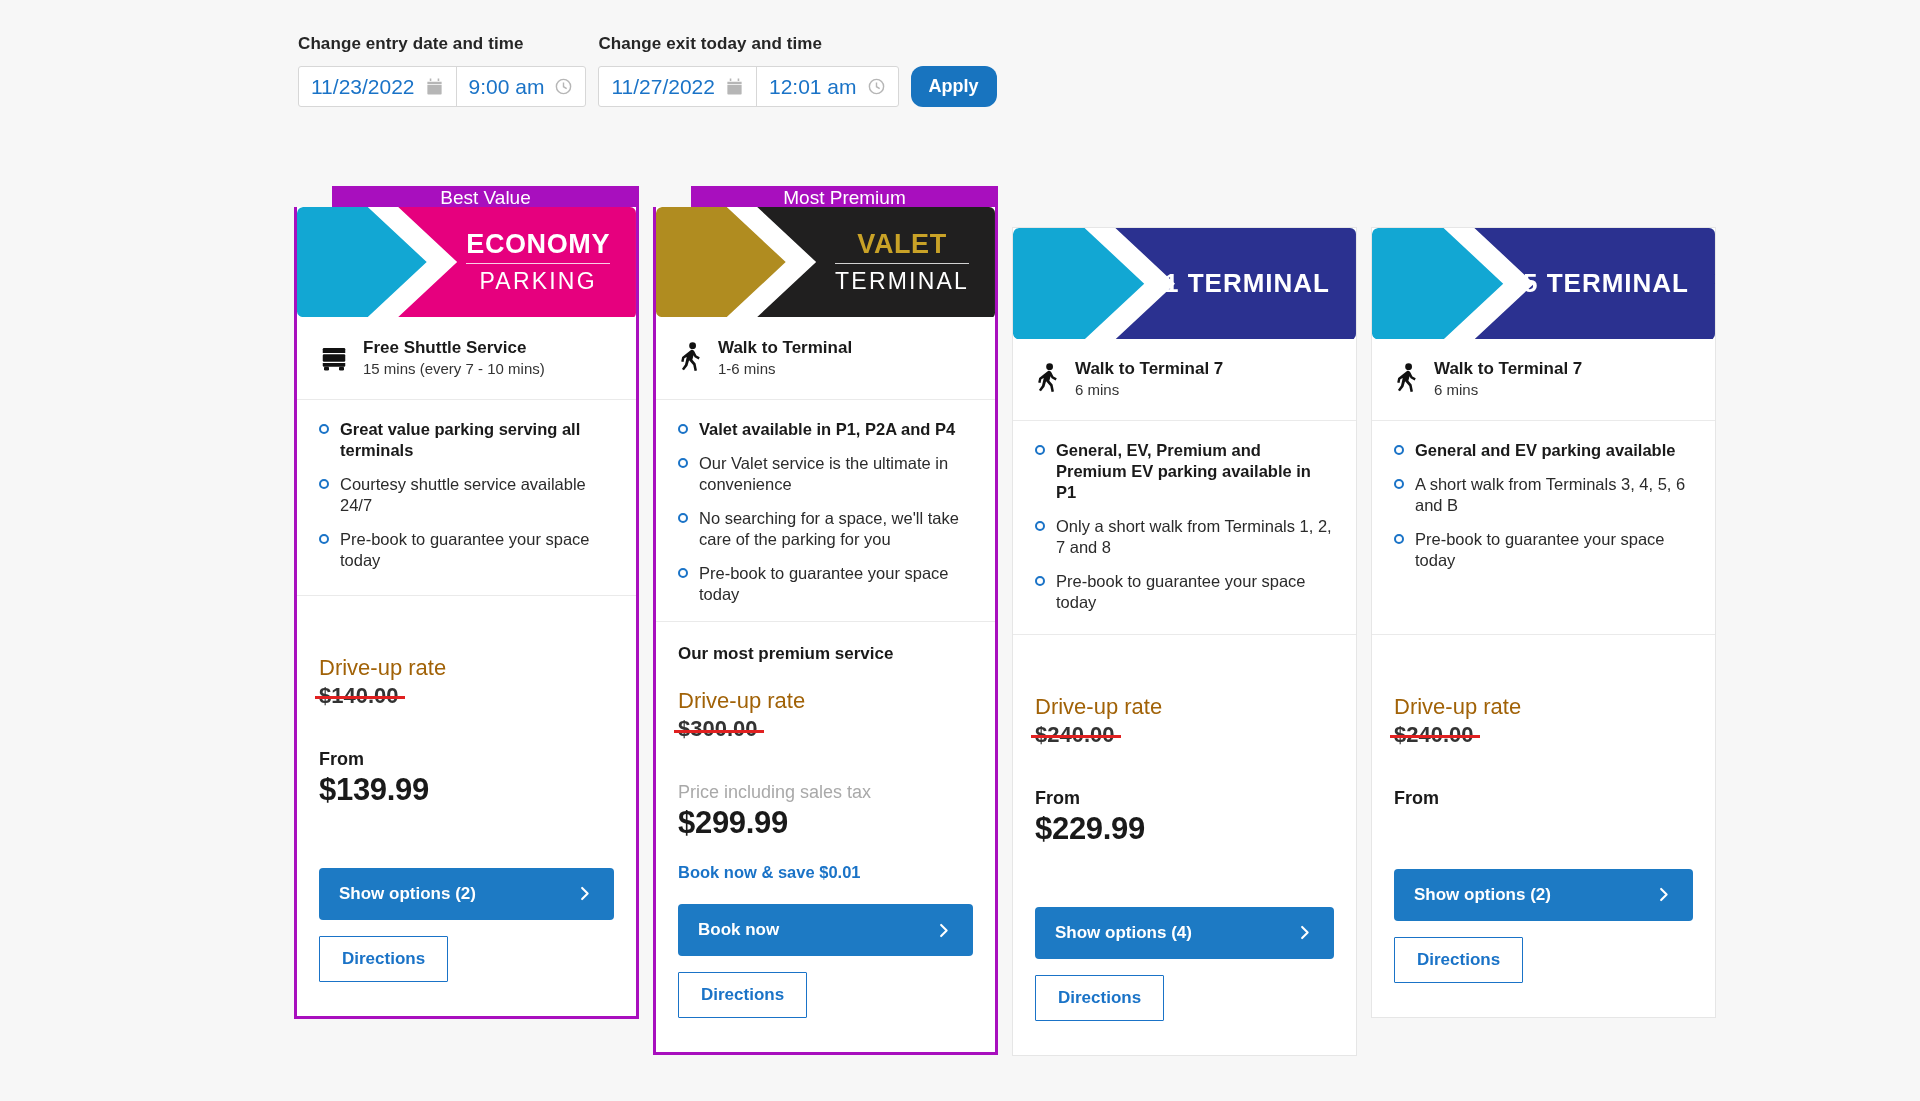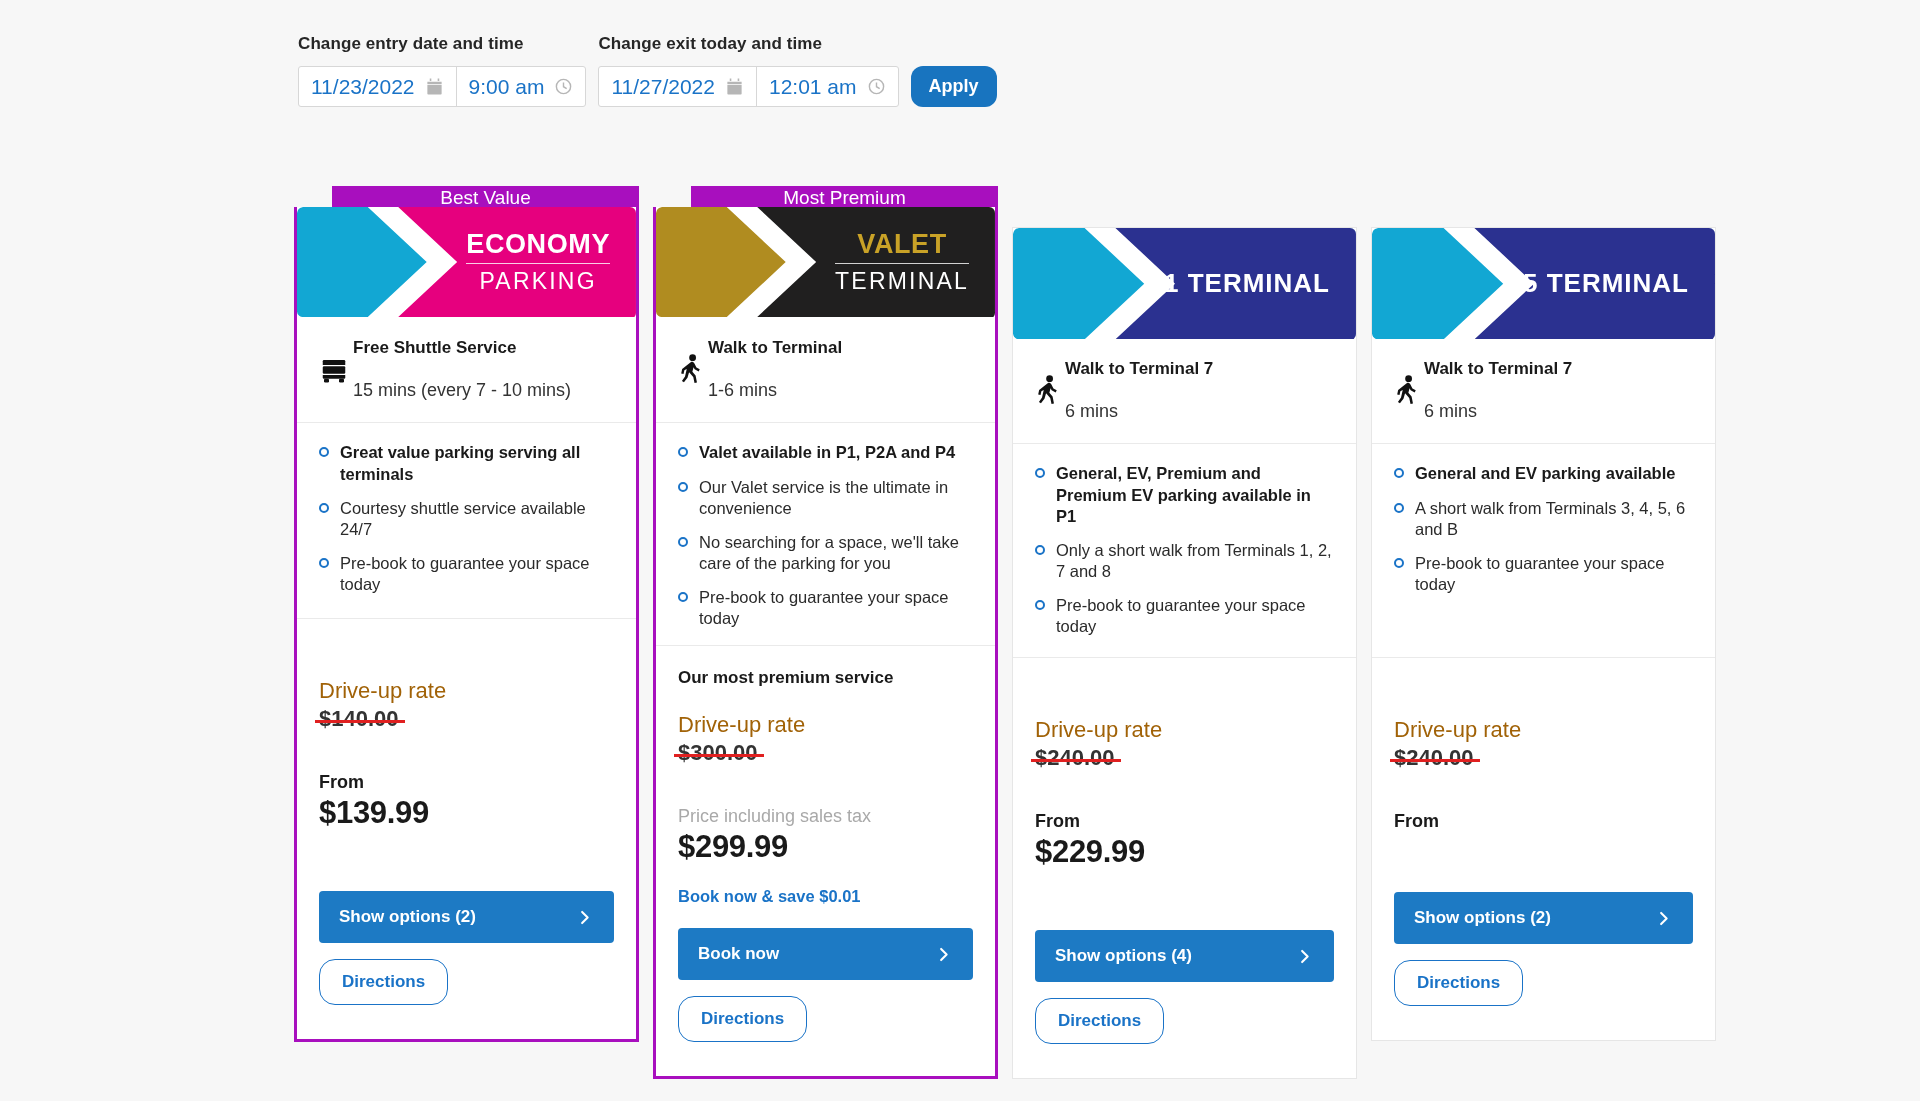--- a/index.html
+++ b/index.html
@@ -51,24 +51,24 @@
   .logowrap { padding: 0; }
   .card.highlight .logowrap { padding: 0; }
   .logo .chev-bg { position: absolute; inset: 0; }
   .logo .label { position: relative; z-index: 3; padding-right: 26px; text-align: center; }
 
   .lg-t1 { font-size: 27px; font-weight: bold; letter-spacing: .6px; line-height: 1.05; }
   .lg-t2 { font-size: 23px; font-weight: 300; letter-spacing: 2.2px; line-height: 1.25; }
   .lg-rule { height: 1px; background: rgba(255,255,255,.8); margin: 4px 0 3px; }
 
   
-  .travel { display: flex; align-items: center; gap: 4px; padding: 18px 22px 20px; border-bottom: 1px solid #eaeaea; }
+  .travel { display: flex; align-items: center; gap: 14px; padding: 18px 22px 20px; border-bottom: 1px solid #eaeaea; }
   .travel .tbody { line-height: 1.3; }
   .t-title { font-size: 17px; font-weight: bold; color: #1a1a1a; }
-  .t-sub { font-size: 18px; color: #333; margin-top: 20px; }
+  .t-sub { font-size: 15px; color: #333; }
 
   
   .bullets { padding: 19px 22px 16px; border-bottom: 1px solid #eaeaea; flex: none; }
   .card.c-econ .bullets { min-height: 196px; }
   .card.c-valet .bullets { min-height: 196px; }
   .card.plain .bullets { min-height: 214px; }
   .bullets ul { list-style: none; }
   .bullets li { position: relative; padding-left: 21px; margin-bottom: 13px; font-size: 16.5px; line-height: 1.28; color: #2b2b2b; }
   .bullets li:last-child { margin-bottom: 0; }
   .bullets li.b { font-weight: bold; color: #1a1a1a; }
@@ -89,21 +89,21 @@
 
   
   .btns { padding: 22px 22px 34px; }
   .primary-btn {
     width: 100%; height: 52px; background: #1d7ac4; color: #fff; border: none; border-radius: 4px;
     display: flex; align-items: center; justify-content: space-between; padding: 0 20px;
     font-family: "Liberation Sans", sans-serif; font-size: 17px; font-weight: bold; cursor: pointer;
   }
   .secondary-btn {
     margin-top: 16px; height: 46px; background: #fff; color: #1a73c7;
-    border: 1.5px solid #1a73c7; border-radius: 16px; padding: 0 22px;
+    border: 1.5px solid #1a73c7; border-radius: 1px; padding: 0 22px;
     font-family: "Liberation Sans", sans-serif; font-size: 17px; font-weight: bold; cursor: pointer;
   }
   .spacer-save { height: 38px; }
 </style>
 </head>
 <body>
 
 <div class="page">
 
   <div class="datebar">

